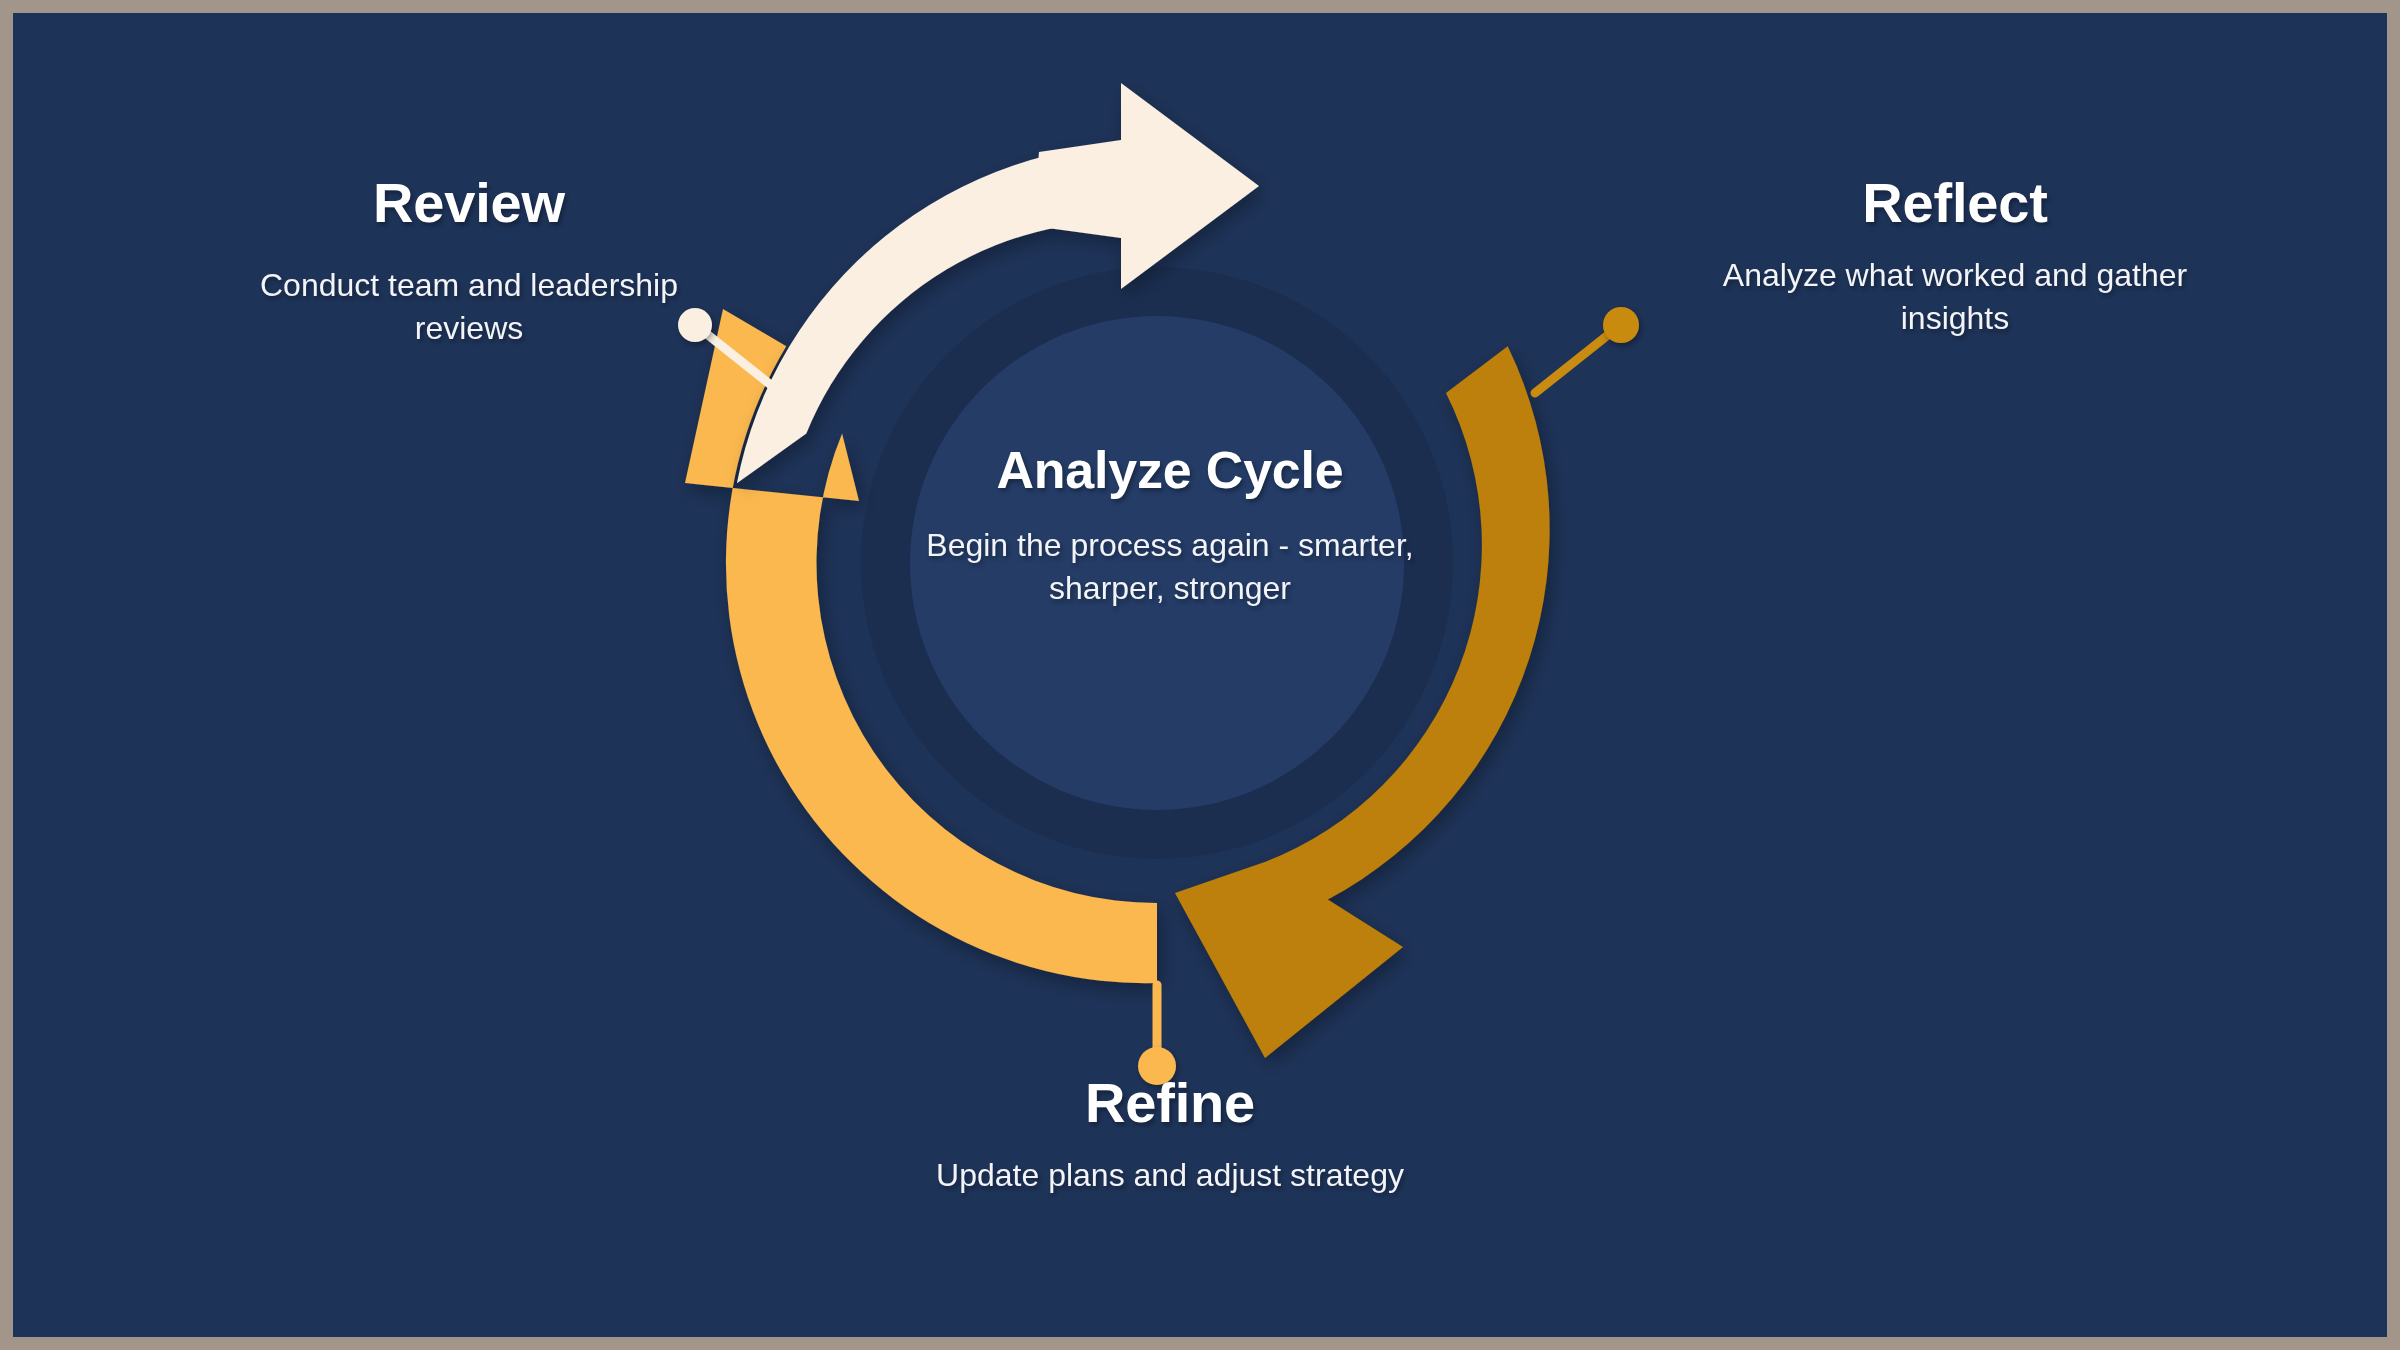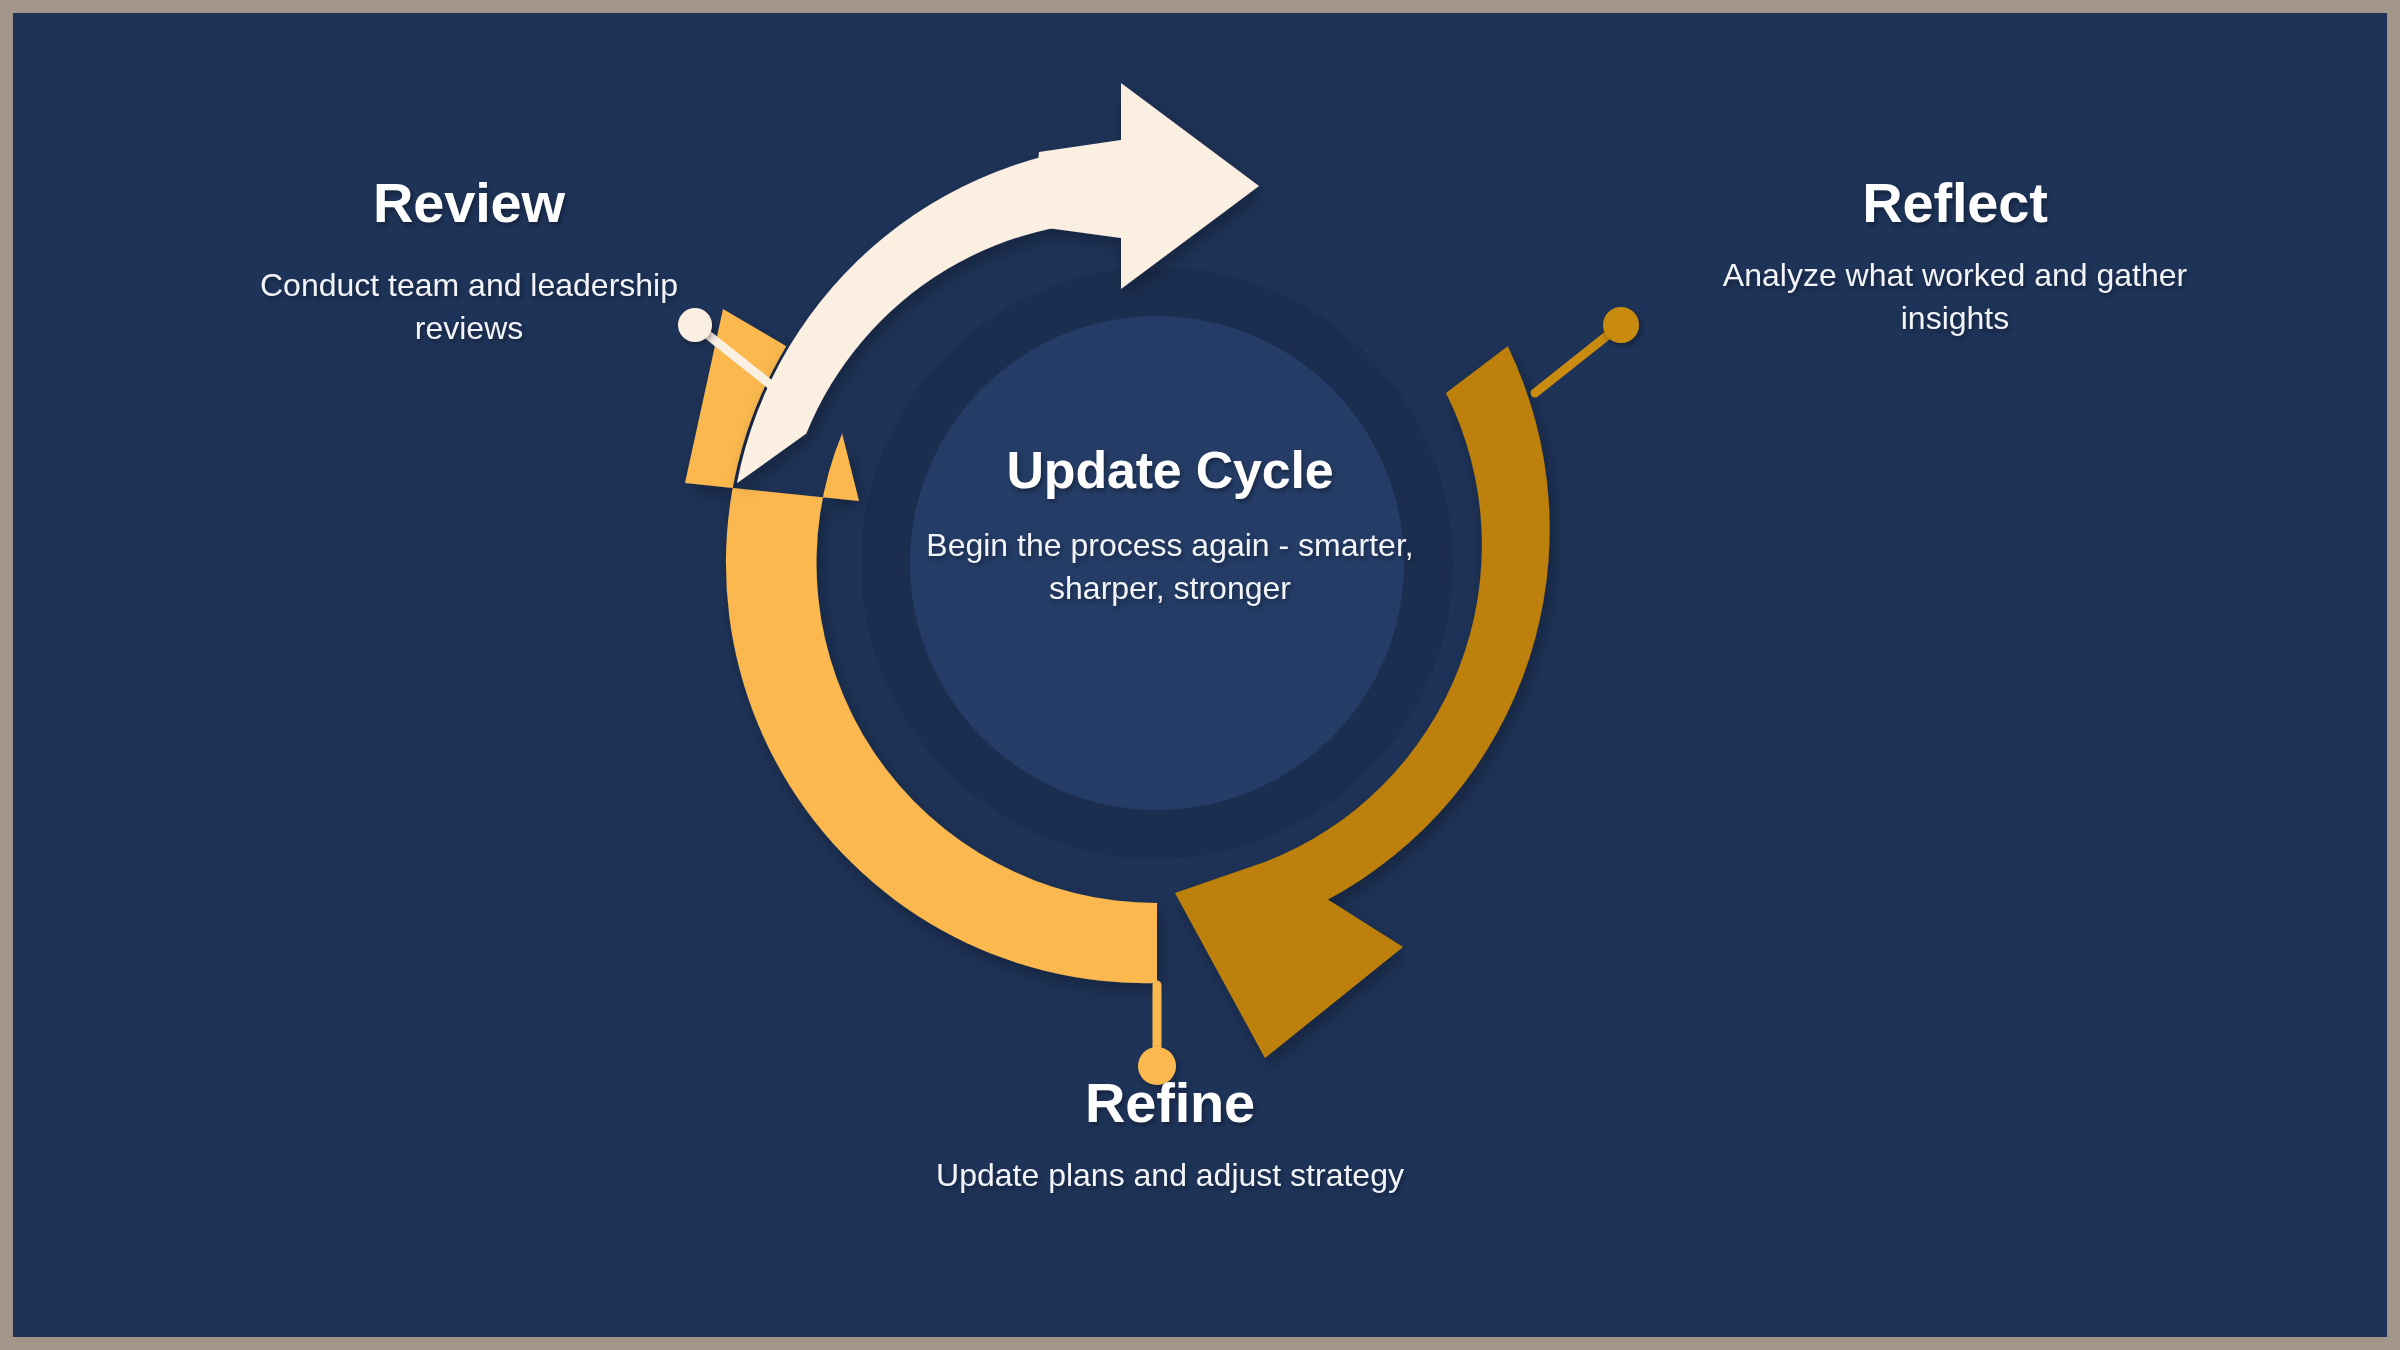--- a/index.html
+++ b/index.html
@@ -145,17 +145,17 @@
     <div class="heading">Reflect</div>
     <div class="body-txt">Analyze what worked and gather insights</div>
   </div>
 
   <div class="txtblock" id="refine-block">
     <div class="heading">Refine</div>
     <div class="body-txt">Update plans and adjust strategy</div>
   </div>
 
   <div class="txtblock" id="center-block">
-    <div class="heading">Update Cycle</div>
+    <div class="heading">Analyze Cycle</div>
     <div class="body-txt">Begin the process again - smarter, sharper, stronger</div>
   </div>
 
 </div>
 
 </body></html>

